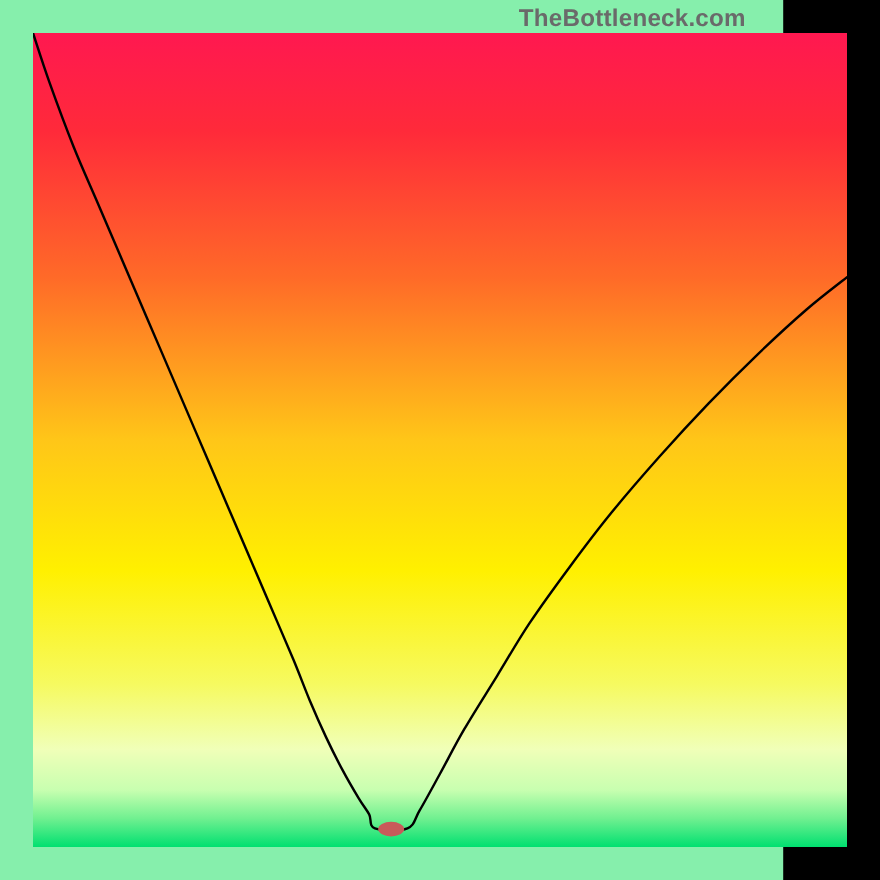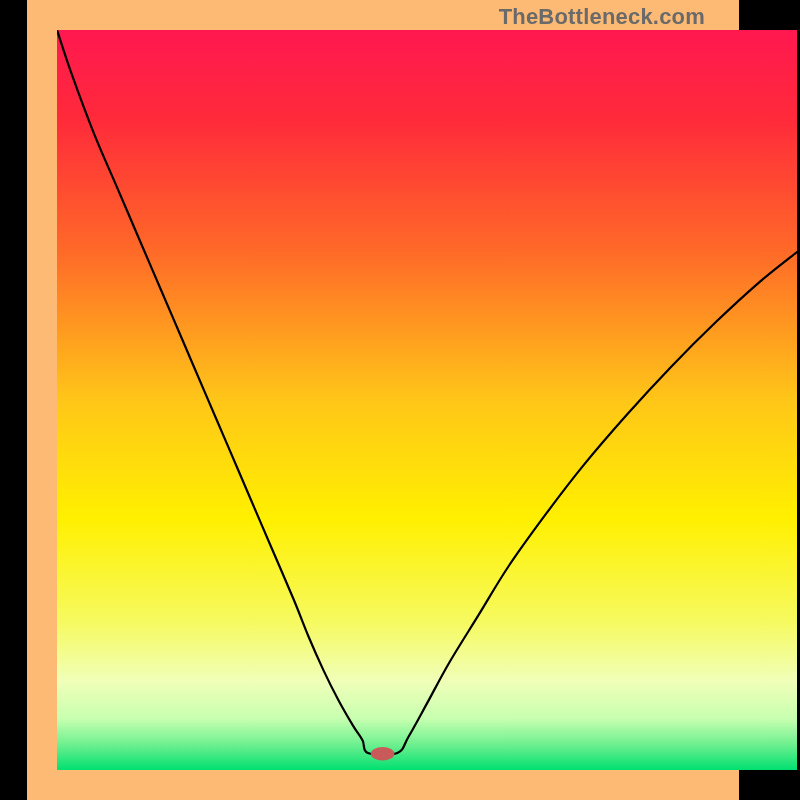--- a/index.html
+++ b/index.html
@@ -9,22 +9,21 @@
     height: 800px;
     background: #000;
     overflow: hidden;
   }
   .frame {
     position: absolute;
     left: 0;
     top: 0;
     width: 712px;
     height: 800px;
-    background: #fdba74;
-    margin-left: 27px;
+    background: #86efac;
   }
   .plot {
     position: absolute;
     left: 30px;
     top: 30px;
     width: 740px;
     height: 740px;
   }
   .watermark {
     position: absolute;

